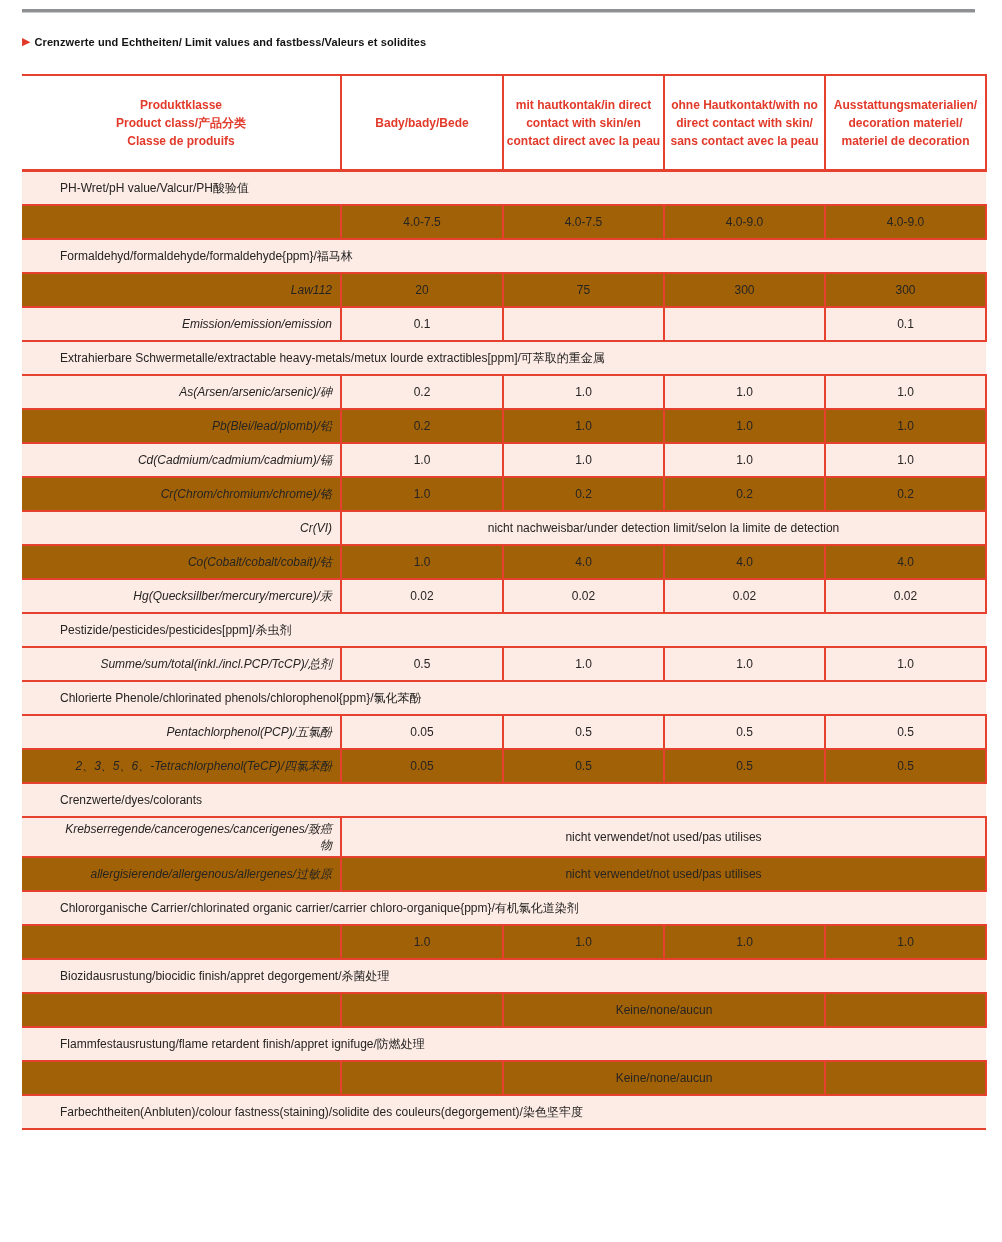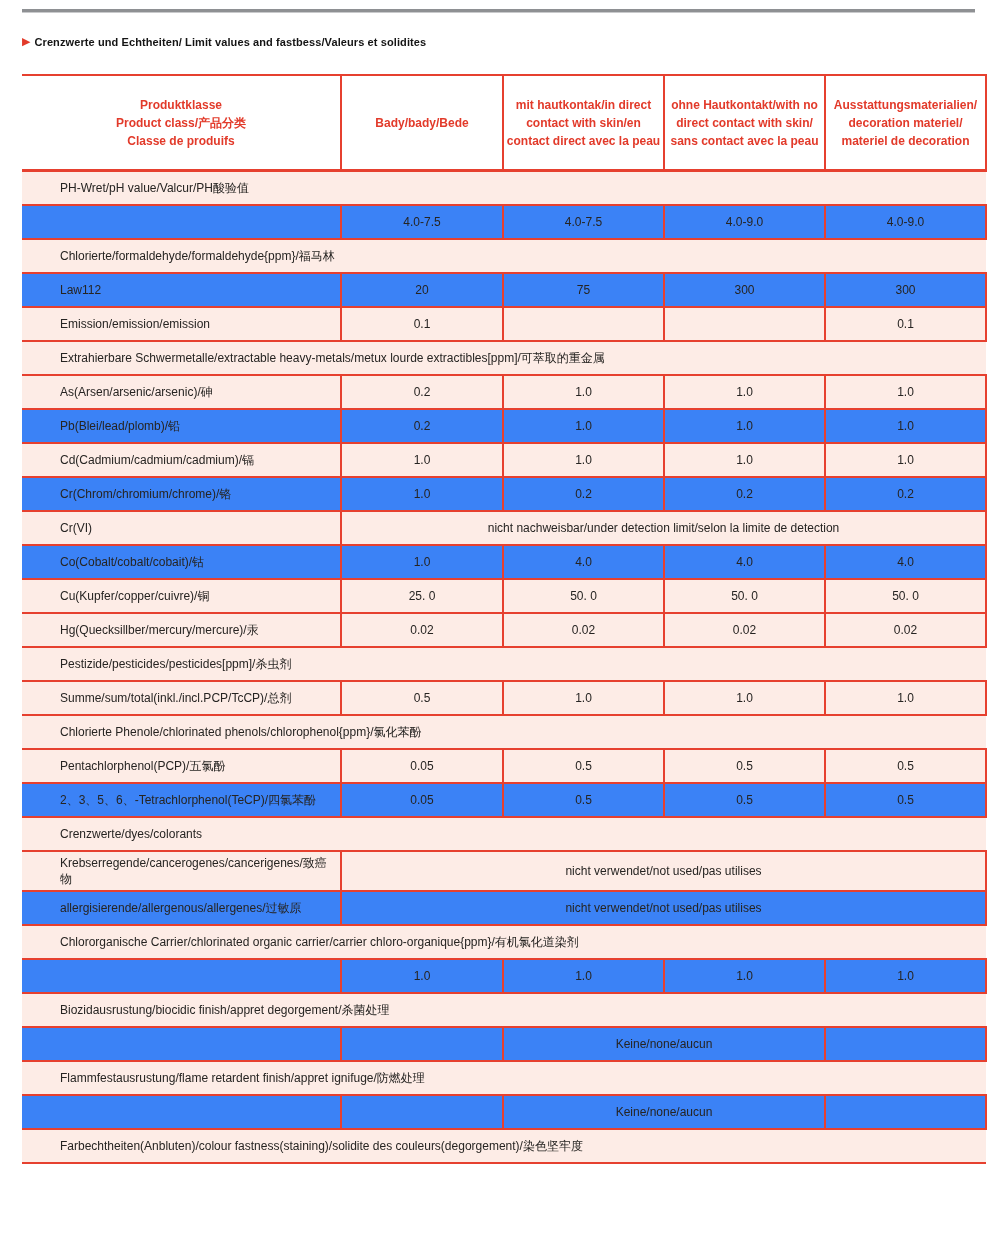--- a/index.html
+++ b/index.html
@@ -53,37 +53,38 @@
   }
   th:first-child{border-left:none;}
   td{
     font-size:12px;
     height:26px;
     vertical-align:middle;
     border-top:2px solid var(--border-red,#e6402f);
     border-bottom:2px solid var(--border-red,#e6402f);
   }
   td.label{
-    text-align:left;
+    text-align:right;
     padding:3px 8px 3px 11px;
     border-right:2px solid var(--border-red,#e6402f);
     line-height:1.35;
+    font-style:italic;
   }
   td.val{
     text-align:center;
     border-left:2px solid var(--border-red,#e6402f);
     border-right:2px solid var(--border-red,#e6402f);
     padding:2px 4px;
   }
   td.section{
     text-align:left;
     padding:3px 8px 3px 11px;
   }
   tr.pink td{background:var(--row-pink,#fdece6);}
-  tr.white td{background:#3b82f6;}
+  tr.white td{background:#a16207;}
   tr td:first-child{border-left:none;padding-left:38px;}
   tr.tall td{height:40px;}
 </style>
 </head>
 <body>
 
 <div class="content">
   <div class="top-rule"></div>
   <div class="title-line">
     <span class="title-marker">▶</span>
@@ -129,21 +130,21 @@
           <td class="section" colspan="5">PH-Wret/pH value/Valcur/PH酸验值</td>
         </tr>
         <tr class="white">
           <td class="label"></td>
           <td class="val">4.0-7.5</td>
           <td class="val">4.0-7.5</td>
           <td class="val">4.0-9.0</td>
           <td class="val">4.0-9.0</td>
         </tr>
         <tr class="pink">
-          <td class="section" colspan="5">Chlorierte/formaldehyde/formaldehyde{ppm}/福马林</td>
+          <td class="section" colspan="5">Formaldehyd/formaldehyde/formaldehyde{ppm}/福马林</td>
         </tr>
         <tr class="white">
           <td class="label">Law112</td>
           <td class="val">20</td>
           <td class="val">75</td>
           <td class="val">300</td>
           <td class="val">300</td>
         </tr>
         <tr class="pink">
           <td class="label">Emission/emission/emission</td>
@@ -188,27 +189,20 @@
           <td class="val" colspan="4">nicht nachweisbar/under detection limit/selon la limite de detection</td>
         </tr>
         <tr class="white">
           <td class="label">Co(Cobalt/cobalt/cobait)/钴</td>
           <td class="val">1.0</td>
           <td class="val">4.0</td>
           <td class="val">4.0</td>
           <td class="val">4.0</td>
         </tr>
         <tr class="pink">
-          <td class="label">Cu(Kupfer/copper/cuivre)/铜</td>
-          <td class="val">25. 0</td>
-          <td class="val">50. 0</td>
-          <td class="val">50. 0</td>
-          <td class="val">50. 0</td>
-        </tr>
-        <tr class="pink">
           <td class="label">Hg(Quecksillber/mercury/mercure)/汞</td>
           <td class="val">0.02</td>
           <td class="val">0.02</td>
           <td class="val">0.02</td>
           <td class="val">0.02</td>
         </tr>
         <tr class="pink">
           <td class="section" colspan="5">Pestizide/pesticides/pesticides[ppm]/杀虫剂</td>
         </tr>
         <tr class="pink">

